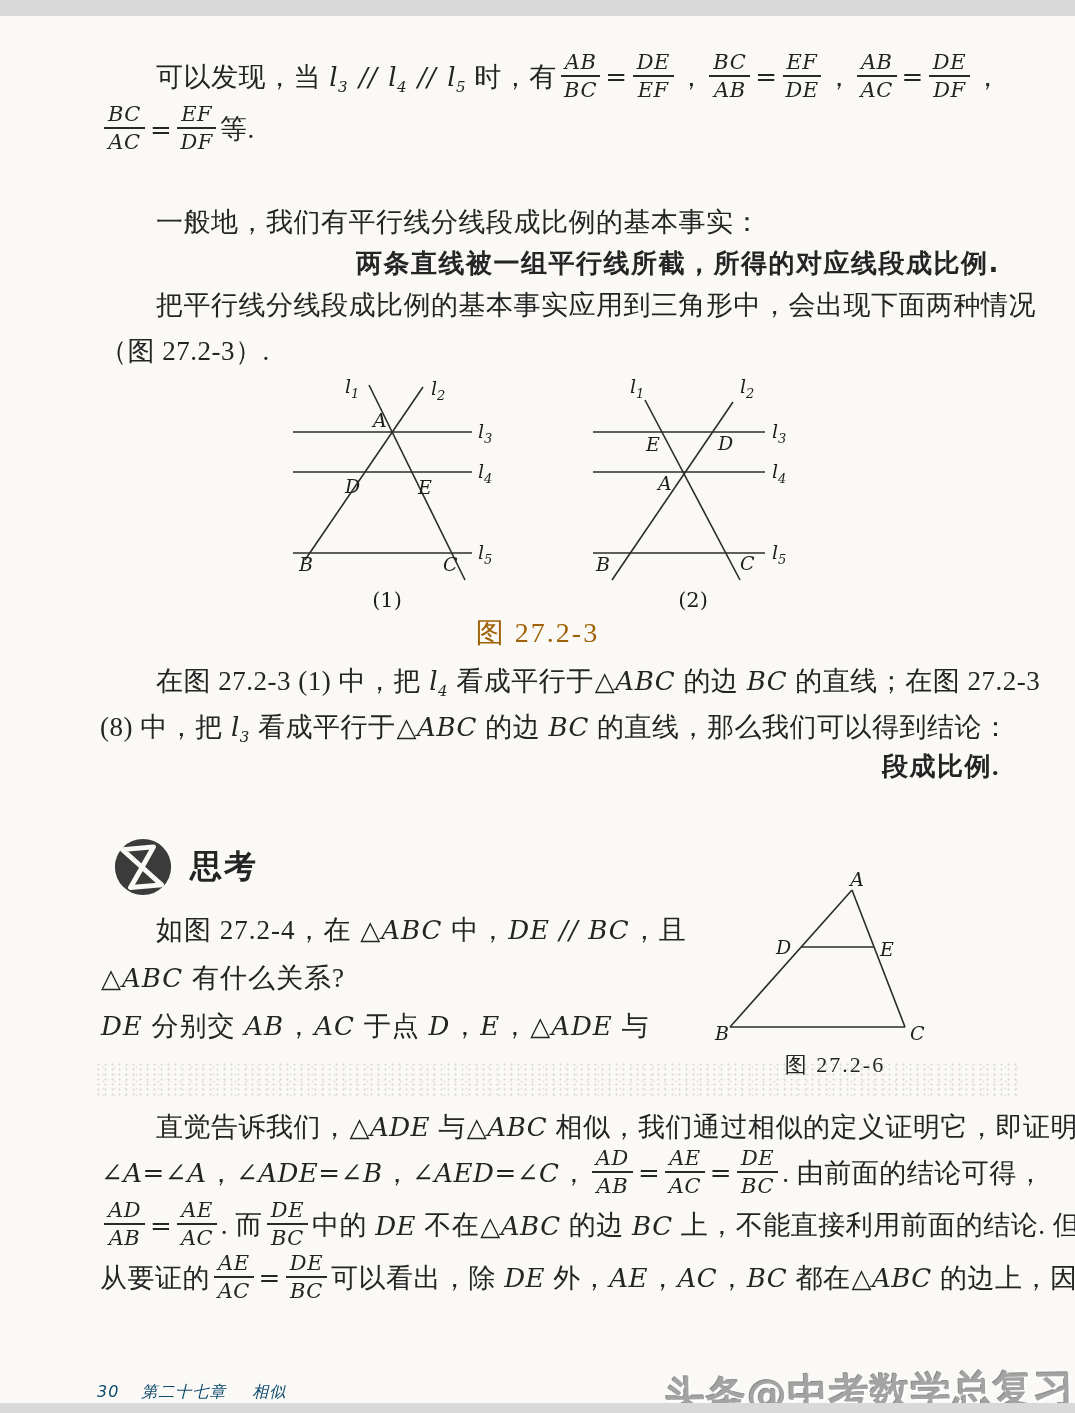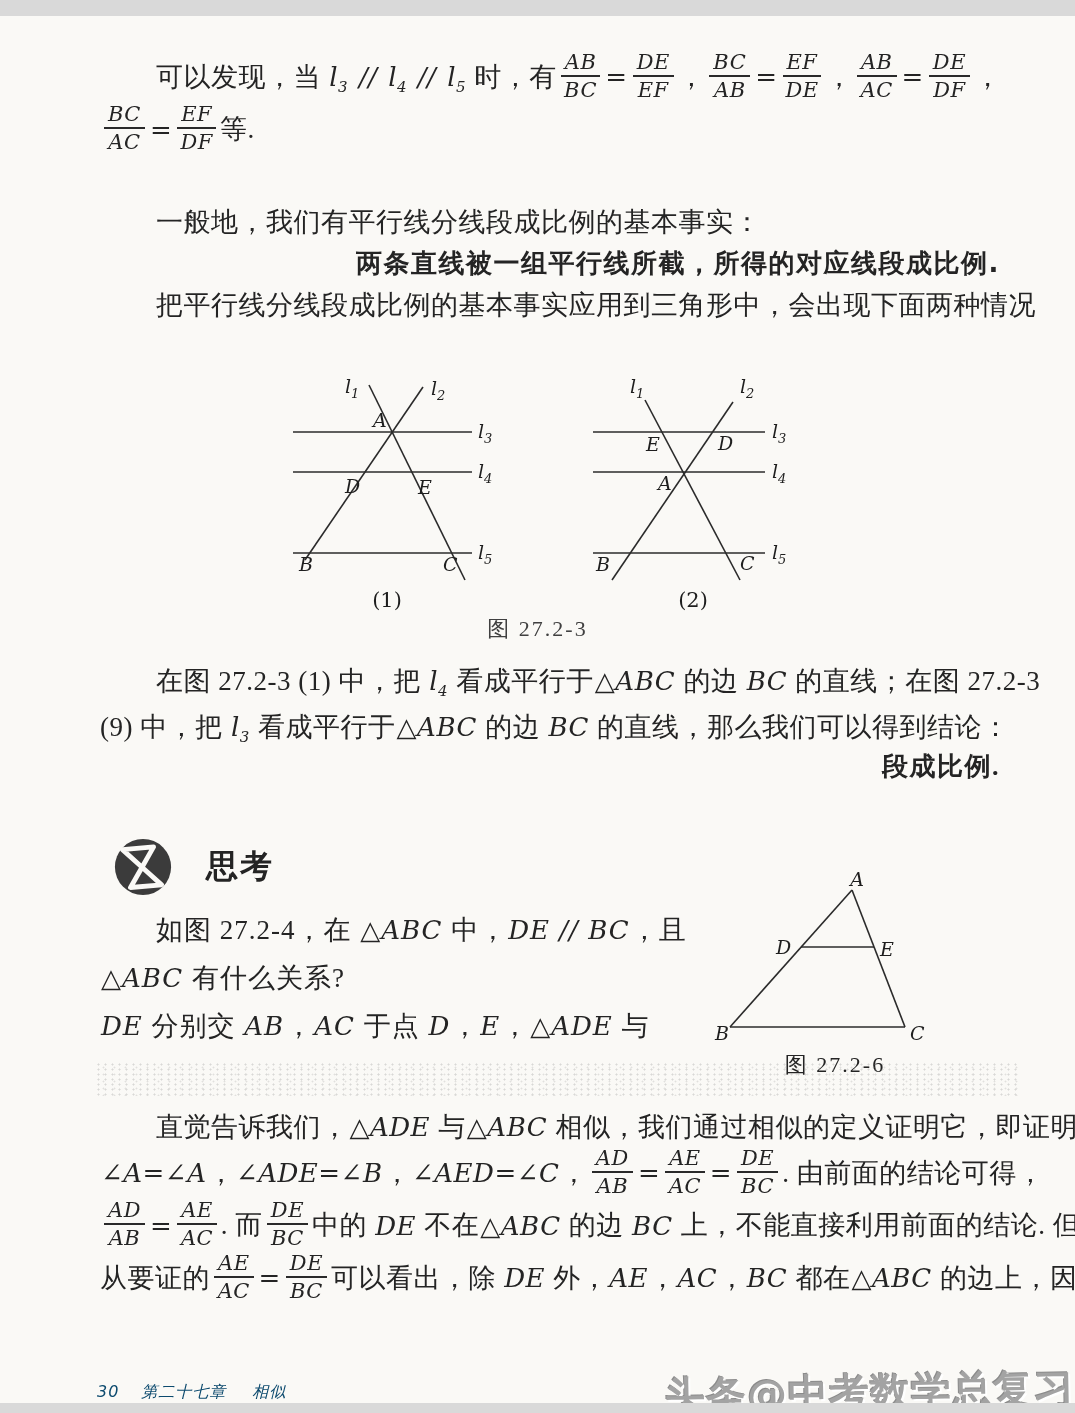--- a/index.html
+++ b/index.html
@@ -21,22 +21,22 @@
     line-height:1.15;margin:0 4px;transform:translateY(-4px);
   }
   .frac .num{border-bottom:2px solid #2a2a2a;padding:0 4px 1px;}
   .frac .den{padding-top:1px;}
   .figrow{position:absolute;top:357px;left:285px;display:flex;gap:70px;}
   .figsvg text{font-family:"DejaVu Serif",serif;font-style:italic;font-size:19px;fill:#1e1e1e;}
   .figsvg .ss{font-size:13px;}
   .figsvg .upright{font-style:normal;font-size:21px;}
   .figsvg line{stroke:#2b2b2b;stroke-width:1.6;}
   .fig-caption{position:absolute;top:598px;left:0;width:100%;text-align:center;
-    font-size:22px;letter-spacing:2px;color:#404040;}
-  .think-head{position:absolute;top:820px;left:112px;display:flex;align-items:center;gap:32px;}
+    font-size:28px;letter-spacing:2px;color:#a16207;}
+  .think-head{position:absolute;top:820px;left:112px;display:flex;align-items:center;gap:16px;}
   .think-title{font-family:"DejaVu Sans","Liberation Sans",sans-serif;font-weight:700;font-size:32px;letter-spacing:2px;}
   .think-body{position:absolute;top:890px;left:100px;width:585px;font-size:27px;}
   .think-body .tline{line-height:48px;letter-spacing:1px;}
   .trifig{position:absolute;top:856px;left:710px;width:250px;}
   .trifig-caption{width:250px;text-align:center;font-size:22px;letter-spacing:2px;margin-top:2px;}
   .noise{
     position:absolute;top:1046px;left:95px;right:55px;height:34px;opacity:.3;
     background-image:radial-gradient(circle,#8f8f8f 0.8px,transparent 1.3px),
                      radial-gradient(circle,#aaaaaa 0.7px,transparent 1.2px);
     background-size:7px 5px,11px 7px;background-position:0 0,3px 2px;
@@ -87,20 +87,21 @@
           <span class="den">DF</span>
         </span><span class="tx">等.</span></div>
   </div>
 
   <div class="para first-line" style="top:183px;">一般地，我们有平行线分线段成比例的基本事实：</div>
 
   <div class="para first-line bold-st" style="top:224px;">两条直线被一组平行线所截，所得的对应线段成比例.</div>
 
   <div class="para" style="top:266px;">
     <div class="tline first-line"><span class="tx">把平行线分线段成比例的基本事实应用到三角形中，会出现下面两种情况</span></div>
+    <div class="tline"><span class="tx">（图 27.2-3）.</span></div>
   </div>
 
   <div class="figrow">
     <svg class="figsvg" width="225" height="242" viewBox="0 0 225 242">
       <line x1="8" y1="59" x2="187" y2="59"></line>
       <line x1="8" y1="99" x2="187" y2="99"></line>
       <line x1="8" y1="180" x2="187" y2="180"></line>
       <line x1="84" y1="12" x2="180" y2="207"></line>
       <line x1="138" y1="14" x2="20" y2="187"></line>
       <text x="60" y="20"><tspan>l</tspan><tspan class="ss" dy="5">1</tspan></text>
@@ -131,21 +132,21 @@
       <text x="78" y="117">A</text>
       <text x="16" y="198">B</text>
       <text x="160" y="197">C</text>
       <text x="113" y="234" text-anchor="middle" class="upright">(2)</text>
     </svg>
   </div>
   <div class="fig-caption">图 27.2-3</div>
 
   <div class="para" style="top:642px;">
     <div class="tline first-line"><span class="tx">在图 27.2-3 (1) 中，把 </span><span class="mi">l<sub>4</sub></span><span class="tx"> 看成平行于</span><span class="mi">△ABC</span><span class="tx"> 的边 </span><span class="mi">BC</span><span class="tx"> 的直线；在图 27.2-3</span></div>
-    <div class="tline"><span class="tx">(9) 中，把 </span><span class="mi">l<sub>3</sub></span><span class="tx"> 看成平行于</span><span class="mi">△ABC</span><span class="tx"> 的边 </span><span class="mi">BC</span><span class="tx"> 的直线，那么我们可以得到结论：</span></div>
+    <div class="tline"><span class="tx">(8) 中，把 </span><span class="mi">l<sub>3</sub></span><span class="tx"> 看成平行于</span><span class="mi">△ABC</span><span class="tx"> 的边 </span><span class="mi">BC</span><span class="tx"> 的直线，那么我们可以得到结论：</span></div>
   </div>
 
   <div class="para bold-st" style="top:727px;">
     <div class="tline"><span class="tx">段成比例.</span></div>
   </div>
 
   <div class="think-head">
     <svg width="62" height="62" viewBox="0 0 64 64">
       <circle cx="32" cy="32" r="29" fill="#3b3b3b"></circle>
       <g transform="rotate(-12 32 32)" stroke="#faf9f6" stroke-width="5" fill="none" stroke-linejoin="round">

